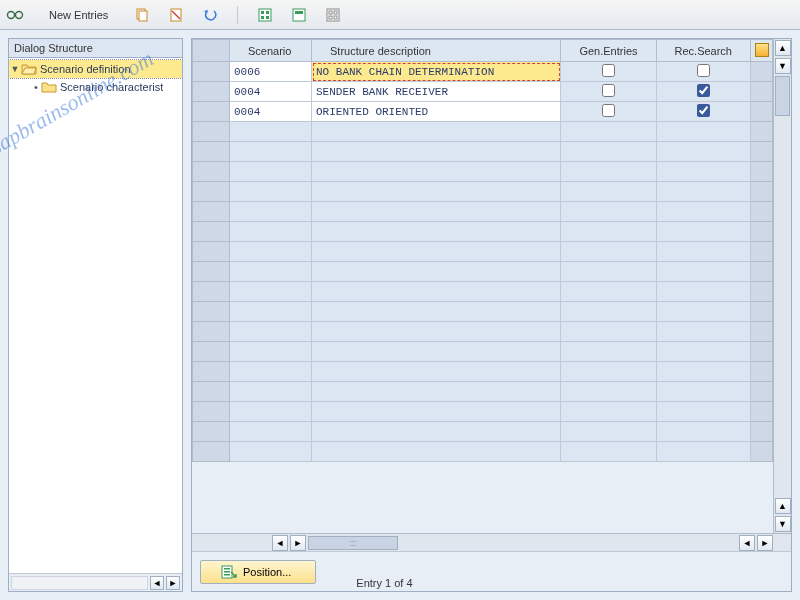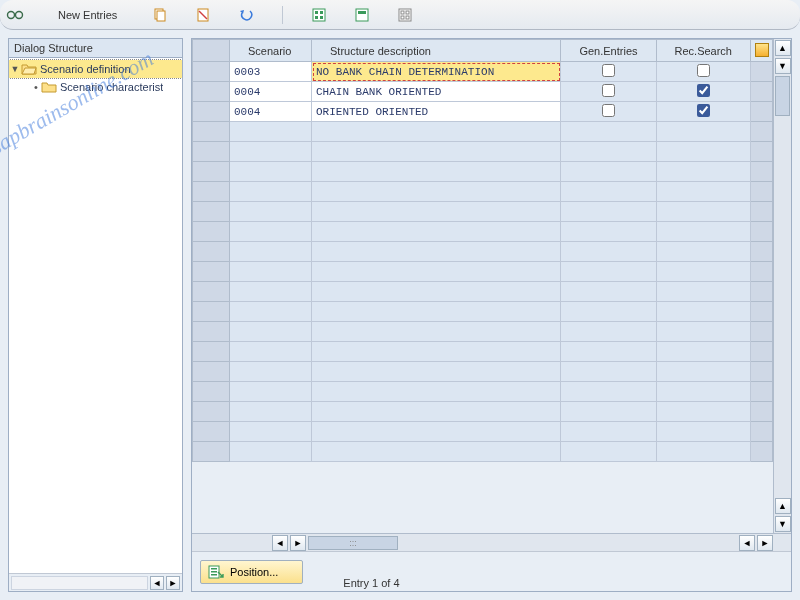--- a/index.html
+++ b/index.html
@@ -12,22 +12,21 @@
       overflow: hidden;
       position: relative;
     }
     .toolbar {
       background: linear-gradient(#f5f5f5, #e5eaf0);
       border-bottom: 1px solid #b0b8c4;
       height: 30px;
       display: flex;
       align-items: center;
       padding: 0 6px;
-      gap: 25px;
-      border-radius: 13px;
+      gap: 16px;
     }
     .toolbar-icon {
       width: 18px;
       height: 18px;
       display: inline-flex;
       align-items: center;
       justify-content: center;
       cursor: pointer;
     }
     .toolbar-btn {
@@ -242,21 +241,21 @@
       align-items: center;
       padding: 0 8px;
       gap: 40px;
     }
     .position-btn {
       display: inline-flex;
       align-items: center;
       height: 24px;
       border: 1px solid #a0b0c0;
       background: linear-gradient(#fff6d0,#fbe08c);
-      padding: 0 24px 0 7px;
+      padding: 0 24px 0 20px;
       cursor: pointer;
       font-size: 11px;
       gap: 6px;
       border-radius: 2px;
     }
     .position-btn .pos-icon {
       width: 16px; height: 16px;
       display: inline-flex;
     }
     .entry-text { font-size: 11px; color: #333; margin-top: 22px; }
@@ -371,30 +370,30 @@
               <th style="width:82px">Scenario</th>
               <th>Structure description</th>
               <th style="width:72px">Gen.Entries</th>
               <th style="width:72px">Rec.Search</th>
               <th class="config-col"><span class="config-icon"></span></th>
             </tr>
           </thead>
           <tbody id="table-body">
           <tr>
                 <td class="cell-selector"></td>
-                <td class="cell-scenario">0003</td>
+                <td class="cell-scenario">0006</td>
                 <td class="cell-desc active">NO BANK CHAIN DETERMINATION</td>
                 <td class="cell-check"><input type="checkbox" style=""></td>
                 <td class="cell-check"><input type="checkbox" style=""></td>
                 <td class="cell-selector"></td>
               </tr>
               <tr>
                 <td class="cell-selector"></td>
                 <td class="cell-scenario">0004</td>
-                <td class="cell-desc">CHAIN BANK ORIENTED</td>
+                <td class="cell-desc">SENDER BANK RECEIVER</td>
                 <td class="cell-check"><input type="checkbox" style=""></td>
                 <td class="cell-check"><input type="checkbox" checked="" style=""></td>
                 <td class="cell-selector"></td>
               </tr>
               <tr>
                 <td class="cell-selector"></td>
                 <td class="cell-scenario">0004</td>
                 <td class="cell-desc">ORIENTED ORIENTED</td>
                 <td class="cell-check"><input type="checkbox" style=""></td>
                 <td class="cell-check"><input type="checkbox" checked="" style=""></td>

